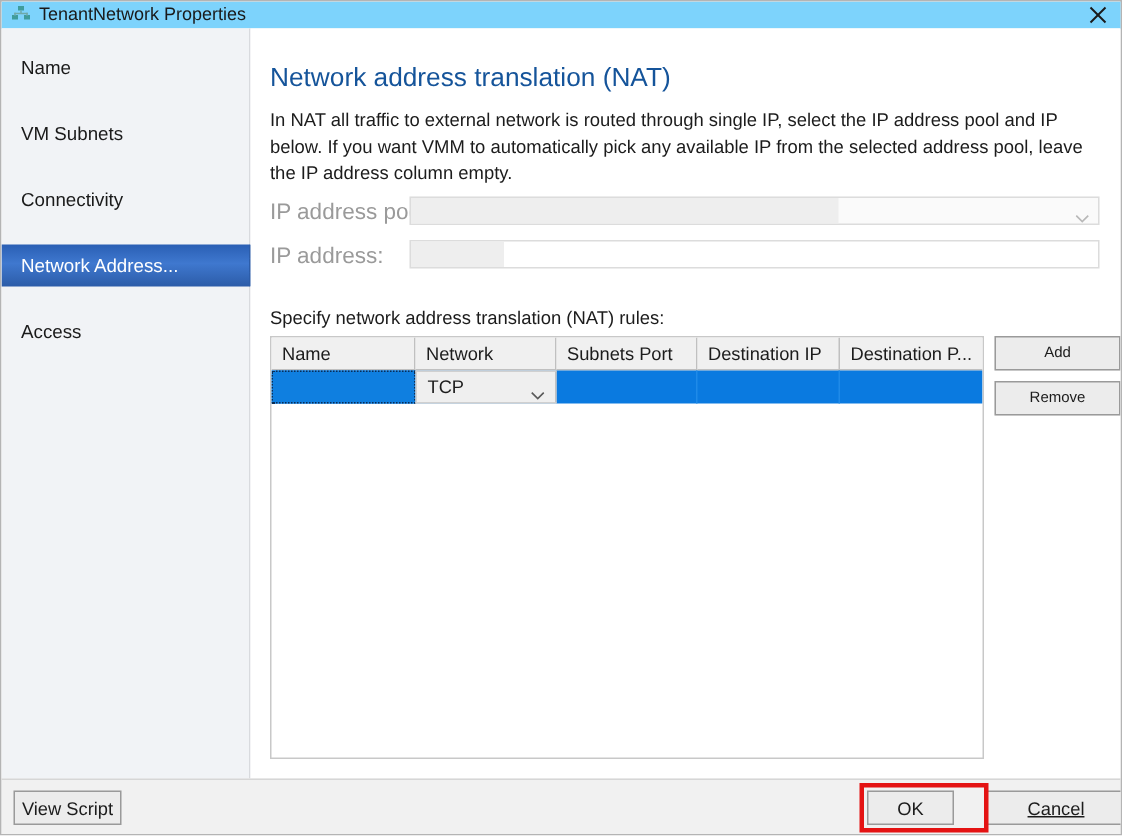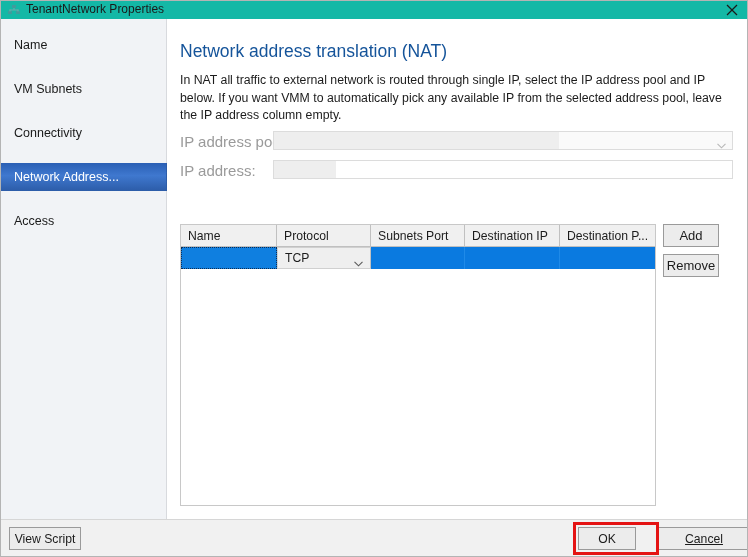--- a/index.html
+++ b/index.html
@@ -21,21 +21,21 @@
     border: 1px solid #b4b4b4;
     overflow: hidden;
   }
 
   
   #titlebar {
     position: absolute;
     left: 0; top: 0;
     width: 748px;
     height: 18px;
-    background: #14b8a6;
+    background: #7dd3fc;
     border-bottom: 1px solid #e6e6e6;
   }
   #title-icon {
     position: absolute;
     left: 6px; top: 2px;
     width: 14px; height: 13px;
   }
   #title-text {
     position: absolute;
     left: 25px; top: 1px;
@@ -235,26 +235,26 @@
   }
   .td.combo .dd-arrow {
     position: absolute;
     right: 7px; top: 8px;
   }
 
   
   .side-btn {
     position: absolute;
     left: 496px;
-    width: 56px;
+    width: 84px;
     height: 23px;
     box-sizing: border-box;
     background: #ececec;
     border: 1px solid #9a9a9a;
-    font-size: 13px;
+    font-size: 10px;
     color: #1c1c1c;
     display: flex;
     align-items: center;
     justify-content: center;
     cursor: default;
   }
 
   
   #footer {
     position: absolute;
@@ -360,25 +360,26 @@
         </div>
       </div>
 
       <div class="field-row" style="top:141px; width:553px;">
         <span class="field-label">IP address:</span>
         <div class="field-input" style="width:460px; background:#ffffff;">
           <span class="fill" style="width:62px;"></span>
         </div>
       </div>
 
+      <div id="rules-label">Specify network address translation (NAT) rules:</div>
 
       <div id="grid">
         <div id="grid-header">
           <div class="th" style="width:96px;">Name</div>
-          <div class="th" style="width:94px;">Protocol</div>
+          <div class="th" style="width:94px;">Network</div>
           <div class="th" style="width:94px;">Subnets Port</div>
           <div class="th" style="width:95px;">Destination IP</div>
           <div class="th" style="width:95px; border-right:none;text-align:right;">Destination P...</div>
         </div>
 
         <div id="grid-row">
           <div class="td focused" style="width:96px;"></div>
           <div class="td combo" style="width:94px;">
             <span>TCP</span>
             <span class="dd-arrow">

